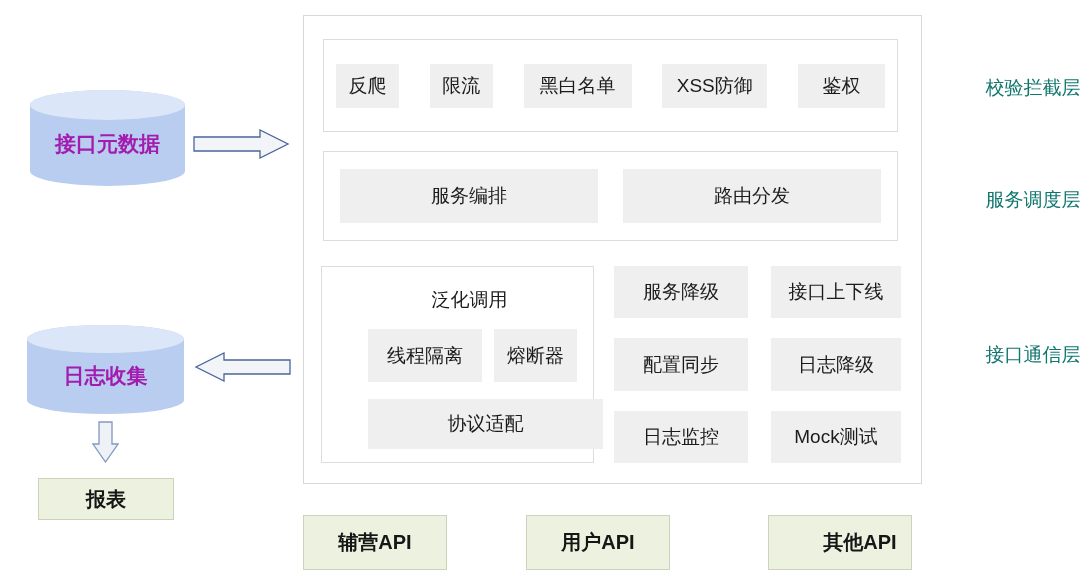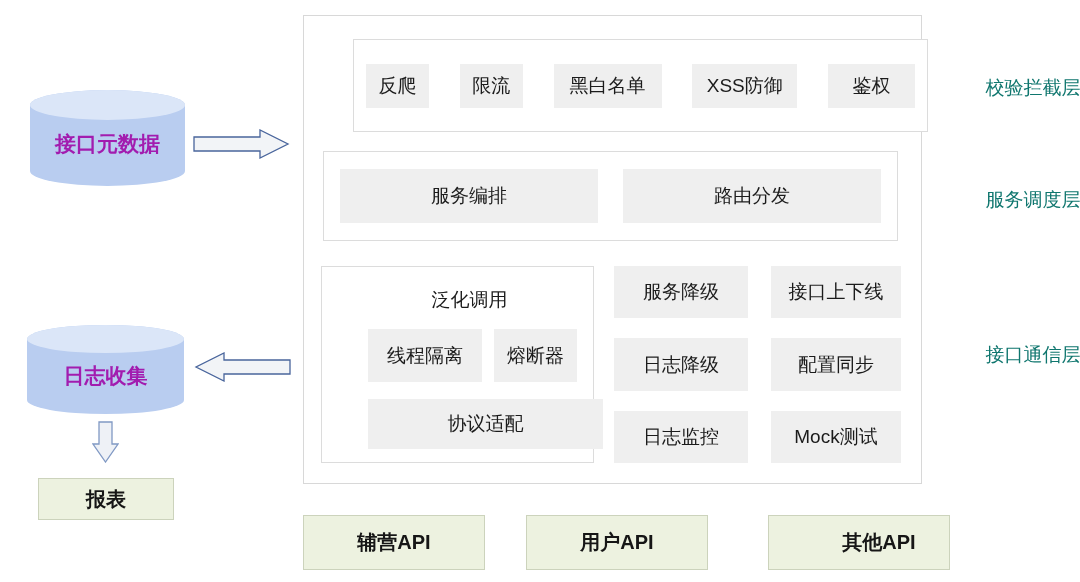--- a/index.html
+++ b/index.html
@@ -20,21 +20,21 @@
     border:1px solid #d8d8d8;background:#fff;
   }
   .layer-container{
     position:absolute;border:1px solid #dcdcdc;background:#fff;
     display:flex;align-items:center;justify-content:space-between;
   }
   .graybox{
     background:#efefef;display:flex;align-items:center;justify-content:center;
     font-size:19px;font-weight:500;color:#1b1b1b;white-space:nowrap;
   }
-  .layer1{left:19px;top:23px;width:575px;height:93px;padding:0 12px;box-sizing:border-box;margin-left:30px;}
+  .layer1{left:19px;top:23px;width:575px;height:93px;padding:0 12px;box-sizing:border-box;}
   .layer1 .graybox{height:44px;}
   .g-w1{width:63px;} .g-w2{width:63px;} .g-w3{width:108px;} .g-w4{width:105px;} .g-w5{width:87px;}
   .layer2{left:19px;top:135px;width:575px;height:90px;padding:0 16px;box-sizing:border-box;}
   .layer2 .graybox{width:258px;height:54px;}
   .generic-box{
     position:absolute;left:17px;top:250px;width:273px;height:197px;
     border:1px solid #dcdcdc;background:#fff;box-sizing:border-box;padding-left:24px;
   }
   .generic-title{
     margin:18px 0 0 0;height:30px;display:flex;align-items:center;justify-content:center;
@@ -54,21 +54,21 @@
   .side-label{
     position:absolute;left:966px;width:134px;height:28px;
     display:flex;align-items:center;justify-content:center;
     font-size:19px;font-weight:500;color:#0f766e;white-space:nowrap;
   }
   .greenbox{
     position:absolute;background:#edf2e0;border:1px solid #ccd3bc;
     display:flex;align-items:center;justify-content:center;
     font-size:20px;font-weight:600;color:#161616;box-sizing:border-box;
   }
-  .api-box{top:515px;width:182px;height:55px;}
+  .api-box{top:515px;width:144px;height:55px;}
   svg{display:block;}
 </style>
 </head>
 <body>
 
 <div class="cylinder-wrap" style="left:30px;top:90px;width:155px;height:96px;">
   <span>
     <svg width="155" height="96" viewBox="0 0 155 96">
       <path d="M0,15 v66 a77.5,15 0 0 0 155,0 v-66 a77.5,15 0 0 0 -155,0 z" fill="#b9cdf0"></path>
       <ellipse cx="77.5" cy="15" rx="77.5" ry="15" fill="#dbe6f8"></ellipse>
@@ -154,24 +154,24 @@
   </div>
 
   <div class="comm-grid">
     <div class="graybox">
       <span>服务降级</span>
     </div>
     <div class="graybox">
       <span>接口上下线</span>
     </div>
     <div class="graybox">
-      <span>日志降级</span>
+      <span>配置同步</span>
     </div>
     <div class="graybox">
-      <span>配置同步</span>
+      <span>日志降级</span>
     </div>
     <div class="graybox">
       <span>日志监控</span>
     </div>
     <div class="graybox">
       <span>Mock测试</span>
     </div>
   </div>
 </div>
 

